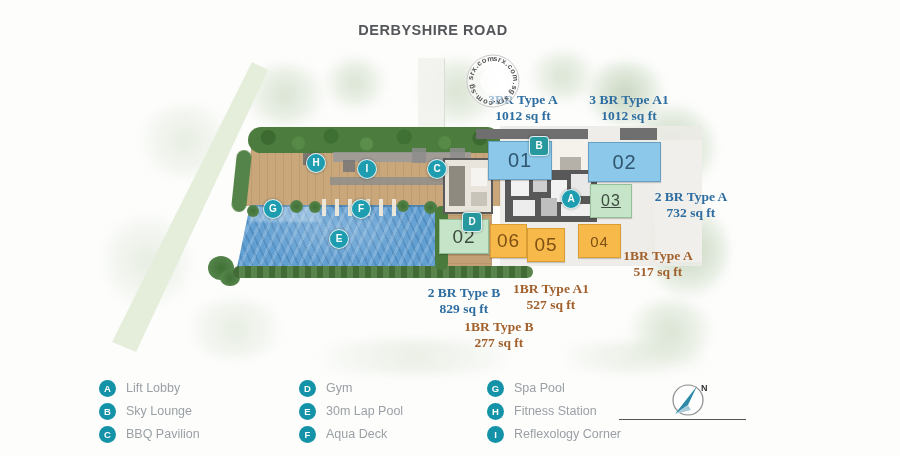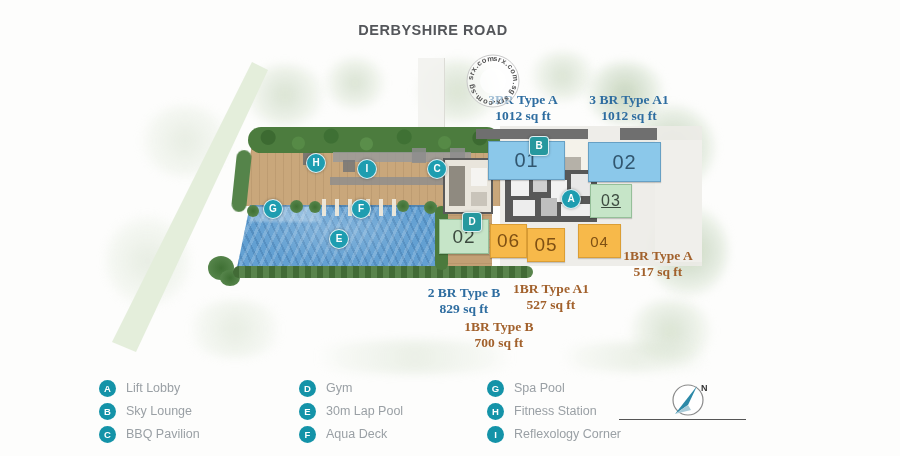--- a/index.html
+++ b/index.html
@@ -101,21 +101,21 @@
   .ch2{left:450px;top:148px;width:15px;height:15px;}
   .ch3{left:303px;top:153px;width:10px;height:12px;background:#6f6f6f;}
   .ch4{left:343px;top:160px;width:12px;height:12px;background:#777;}
 
   
   .unit{position:absolute;display:flex;align-items:center;justify-content:center;
         font-size:20px;letter-spacing:1px;box-sizing:border-box;box-shadow:0 1px 1px rgba(0,0,0,.18);}
   .u-blue{background:#8bc8ea;border:1px solid rgba(60,110,150,.45);color:#31566f;}
   .u-green{background:#c6e5c8;border:1px solid rgba(110,160,115,.55);color:#3d4b40;}
   .u-orange{background:#f7b94a;border:1px solid rgba(200,140,40,.6);color:#7f5013;}
-  .u01{left:488px;top:141px;width:77px;height:39px;}
+  .u01{left:488px;top:141px;width:64px;height:39px;}
   .u02{left:588px;top:142px;width:73px;height:40px;}
   .u03{left:590px;top:184px;width:42px;height:34px;font-size:16px;text-decoration:underline;}
   .u04{left:578px;top:224px;width:43px;height:34px;font-size:15px;}
   .u05{left:527px;top:228px;width:38px;height:34px;font-size:19px;}
   .u06{left:490px;top:224px;width:37px;height:34px;font-size:19px;}
   .u07{left:439px;top:219px;width:50px;height:35px;font-size:19px;}
 
   
   .pb{position:absolute;width:18px;height:18px;border-radius:50%;background:#1e9db0;
       border:1.5px solid rgba(240,250,252,.9);box-sizing:content-box;
@@ -254,35 +254,39 @@
   <div class="pb pb-i">I</div>
 
   <div class="tlabel lbl-blue t3a">
     <div>3BR Type A</div>
     <div>1012 sq ft</div>
   </div>
   <div class="tlabel lbl-blue t3a1">
     <div>3 BR Type A1</div>
     <div>1012 sq ft</div>
   </div>
+  <div class="tlabel lbl-blue t2a">
+    <div>2 BR Type A</div>
+    <div>732 sq ft</div>
+  </div>
   <div class="tlabel lbl-brown t1a">
     <div>1BR Type A</div>
     <div>517 sq ft</div>
   </div>
   <div class="tlabel lbl-brown t1a1">
     <div>1BR Type A1</div>
     <div>527 sq ft</div>
   </div>
   <div class="tlabel lbl-blue t2b">
     <div>2 BR Type B</div>
     <div>829 sq ft</div>
   </div>
   <div class="tlabel lbl-brown t1b">
     <div>1BR Type B</div>
-    <div>700 sq ft</div>
+    <div>277 sq ft</div>
   </div>
 
   <div class="abs title">DERBYSHIRE ROAD</div>
 
   <svg class="abs wm" width="74" height="74">
     <circle cx="37" cy="37" r="26" fill="rgba(255,255,255,.55)" stroke="#c8c8c8" stroke-width="1"></circle>
     <circle cx="37" cy="37" r="13" fill="rgba(255,255,255,.65)"></circle>
     <defs>
         <path id="wmPath" d="M 37 17 A 20 20 0 1 1 36.99 17 Z"></path>
       </defs>

